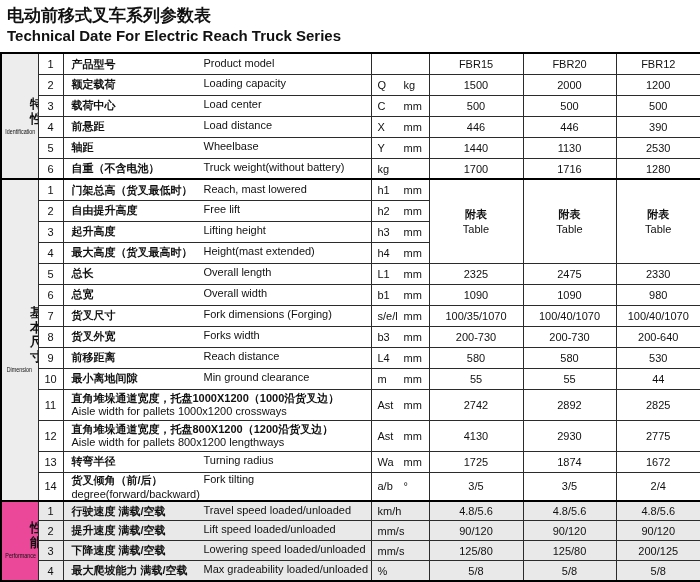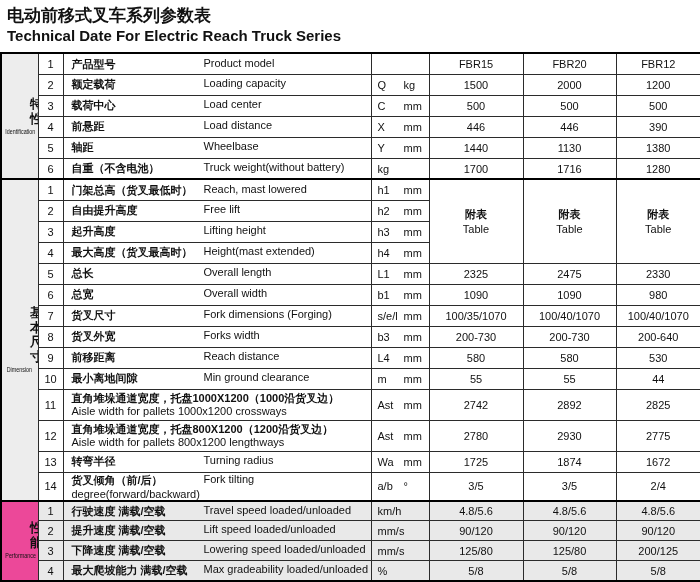--- a/index.html
+++ b/index.html
@@ -97,21 +97,21 @@
         <td class="val-cell">446</td>
         <td class="val-cell">446</td>
         <td class="val-cell">390</td>
       </tr>
       <tr class="">
         <td class="num-cell">5</td>
         <td class="name-cell"><span class="cn inline">轴距</span><span class="en">Wheelbase</span></td>
         <td class="su-cell"><span class="sym">Y</span><span class="unit">mm</span></td>
         <td class="val-cell">1440</td>
         <td class="val-cell">1130</td>
-        <td class="val-cell">1380</td>
+        <td class="val-cell">2530</td>
       </tr>
       <tr class="">
         <td class="num-cell">6</td>
         <td class="name-cell"><span class="cn inline">自重（不含电池）</span><span class="en">Truck weight(without battery)</span></td>
         <td class="su-cell"><span class="sym">kg</span></td>
         <td class="val-cell">1700</td>
         <td class="val-cell">1716</td>
         <td class="val-cell">1280</td>
       </tr>
       <tr class="sec-start">
@@ -210,21 +210,21 @@
         <td class="val-cell">2892</td>
         <td class="val-cell">2825</td>
       </tr>
       <tr class="tall">
         <td class="num-cell">12</td>
         <td class="name-cell">
           <div class="cn block">直角堆垛通道宽度，托盘800X1200（1200沿货叉边）</div>
           <div class="en">Aisle width for pallets 800x1200 lengthways</div>
         </td>
         <td class="su-cell"><span class="sym">Ast</span><span class="unit">mm</span></td>
-        <td class="val-cell">2780</td>
+        <td class="val-cell">4130</td>
         <td class="val-cell">2930</td>
         <td class="val-cell">2775</td>
       </tr>
       <tr class="">
         <td class="num-cell">13</td>
         <td class="name-cell"><span class="cn inline">转弯半径</span><span class="en">Turning radius</span></td>
         <td class="su-cell"><span class="sym">Wa</span><span class="unit">mm</span></td>
         <td class="val-cell">1725</td>
         <td class="val-cell">1874</td>
         <td class="val-cell">1672</td>

